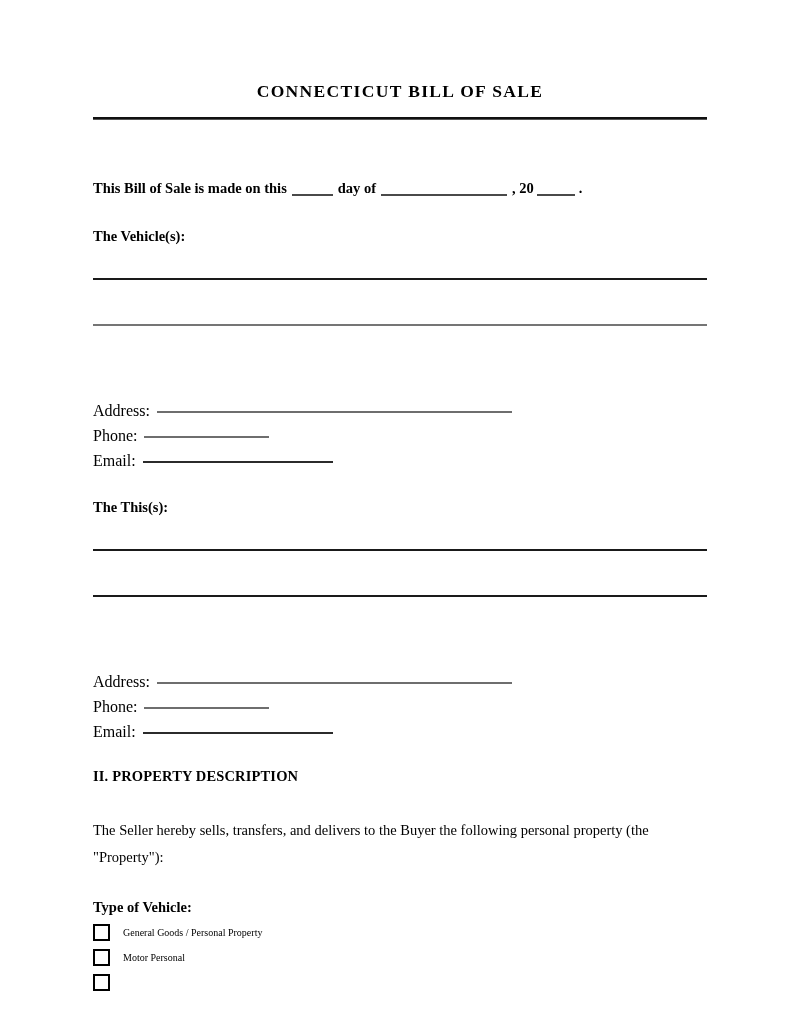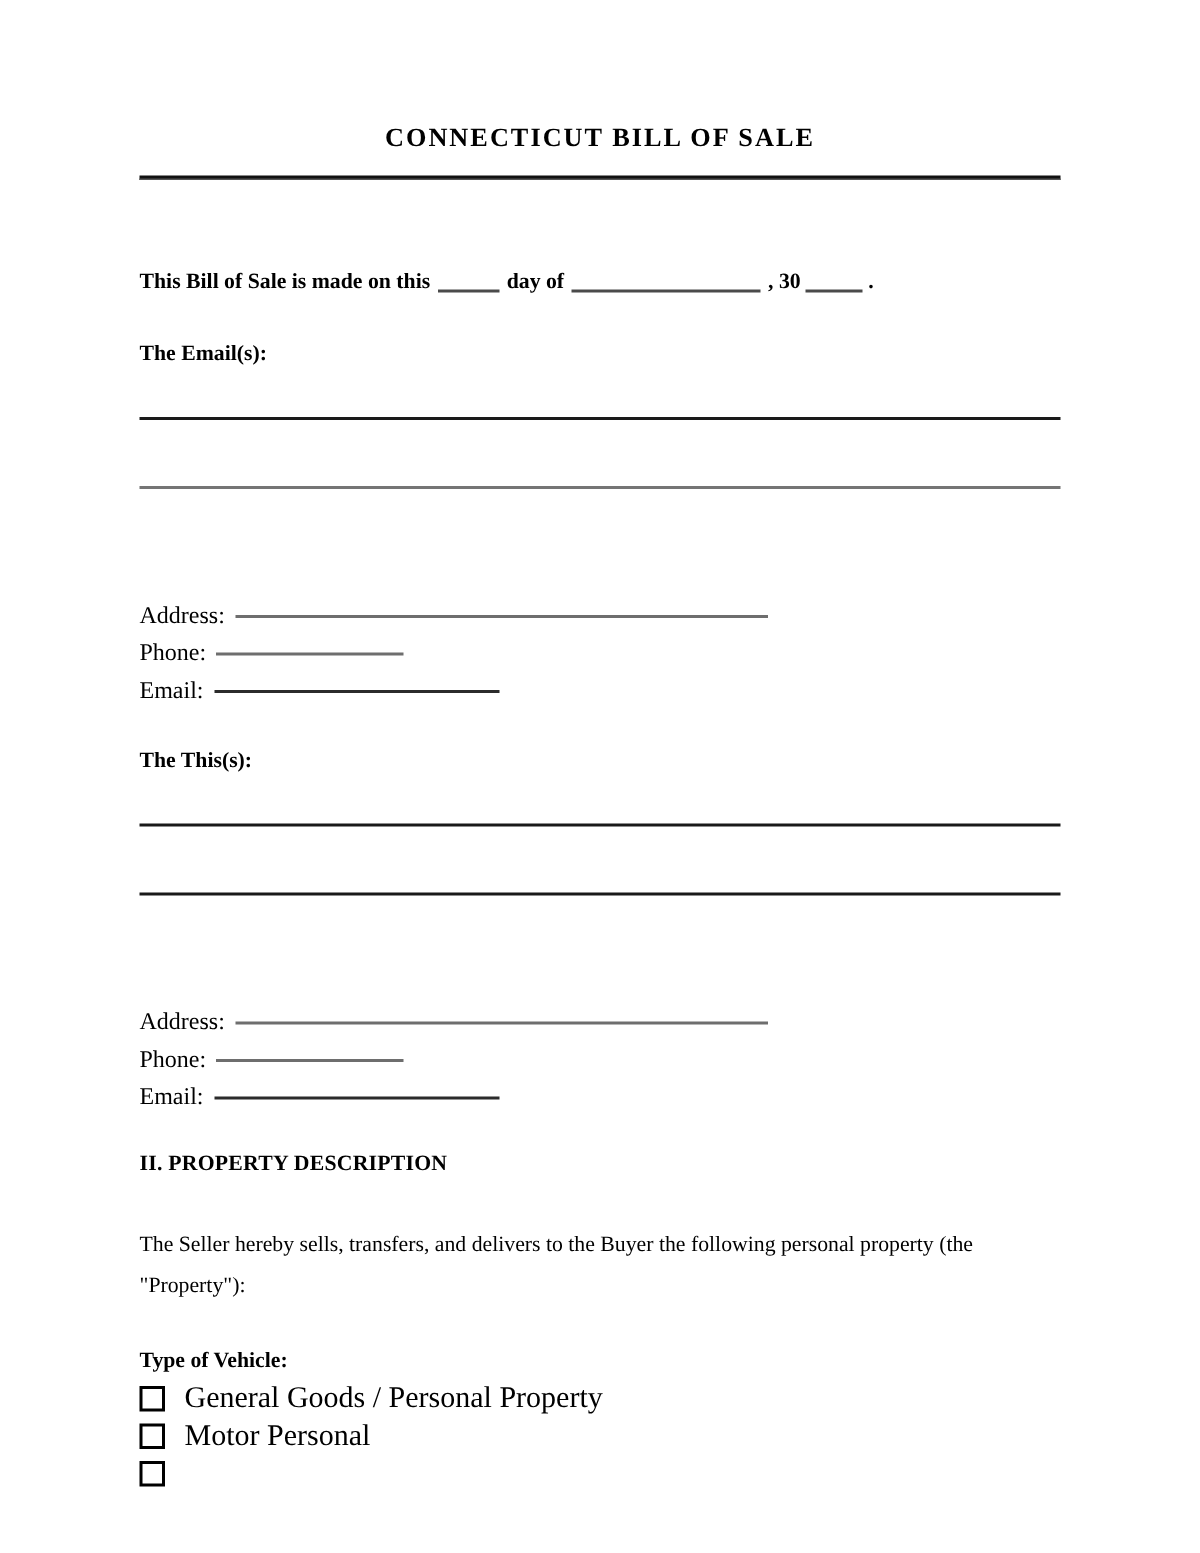--- a/index.html
+++ b/index.html
@@ -128,21 +128,21 @@
   }
   .checkbox {
     width: 17px;
     height: 17px;
     border: 2px solid #000000;
     box-sizing: border-box;
     background: #ffffff;
     flex: none;
   }
   .checkbox-label {
-    font-size: 20px;
+    font-size: 10px;
     margin-left: 13px;
     white-space: pre;
   }
 
   .spacer-4  { height: 4px; }
 </style>
 </head>
 <body>
 
 <div class="page">
@@ -152,27 +152,27 @@
     <div class="title-rule"></div>
 
     <div style="height:30px"></div>
 
     <div style="height:30px"></div>
     <div class="date-line">
       <span>This Bill of Sale is made on this</span>
       <span class="blank-inline blank-day"></span>
       <span>day of</span>
       <span class="blank-inline blank-month"></span>
-      <span>, 30</span>
+      <span>, 20</span>
       <span class="blank-inline blank-year"></span>
       <span>.</span>
     </div>
 
     <div style="height:31px"></div>
-    <div class="sub-heading">The Email(s):</div>
+    <div class="sub-heading">The Vehicle(s):</div>
 
     <div style="height:33px"></div>
     <div class="name-rule"></div>
     <div style="height:44px"></div>
     <div class="name-rule light"></div>
 
     <div style="height:76px"></div>
     <div class="contact-row">
       <span class="contact-label">Address:</span>
       <span class="contact-rule rule-address"></span>

